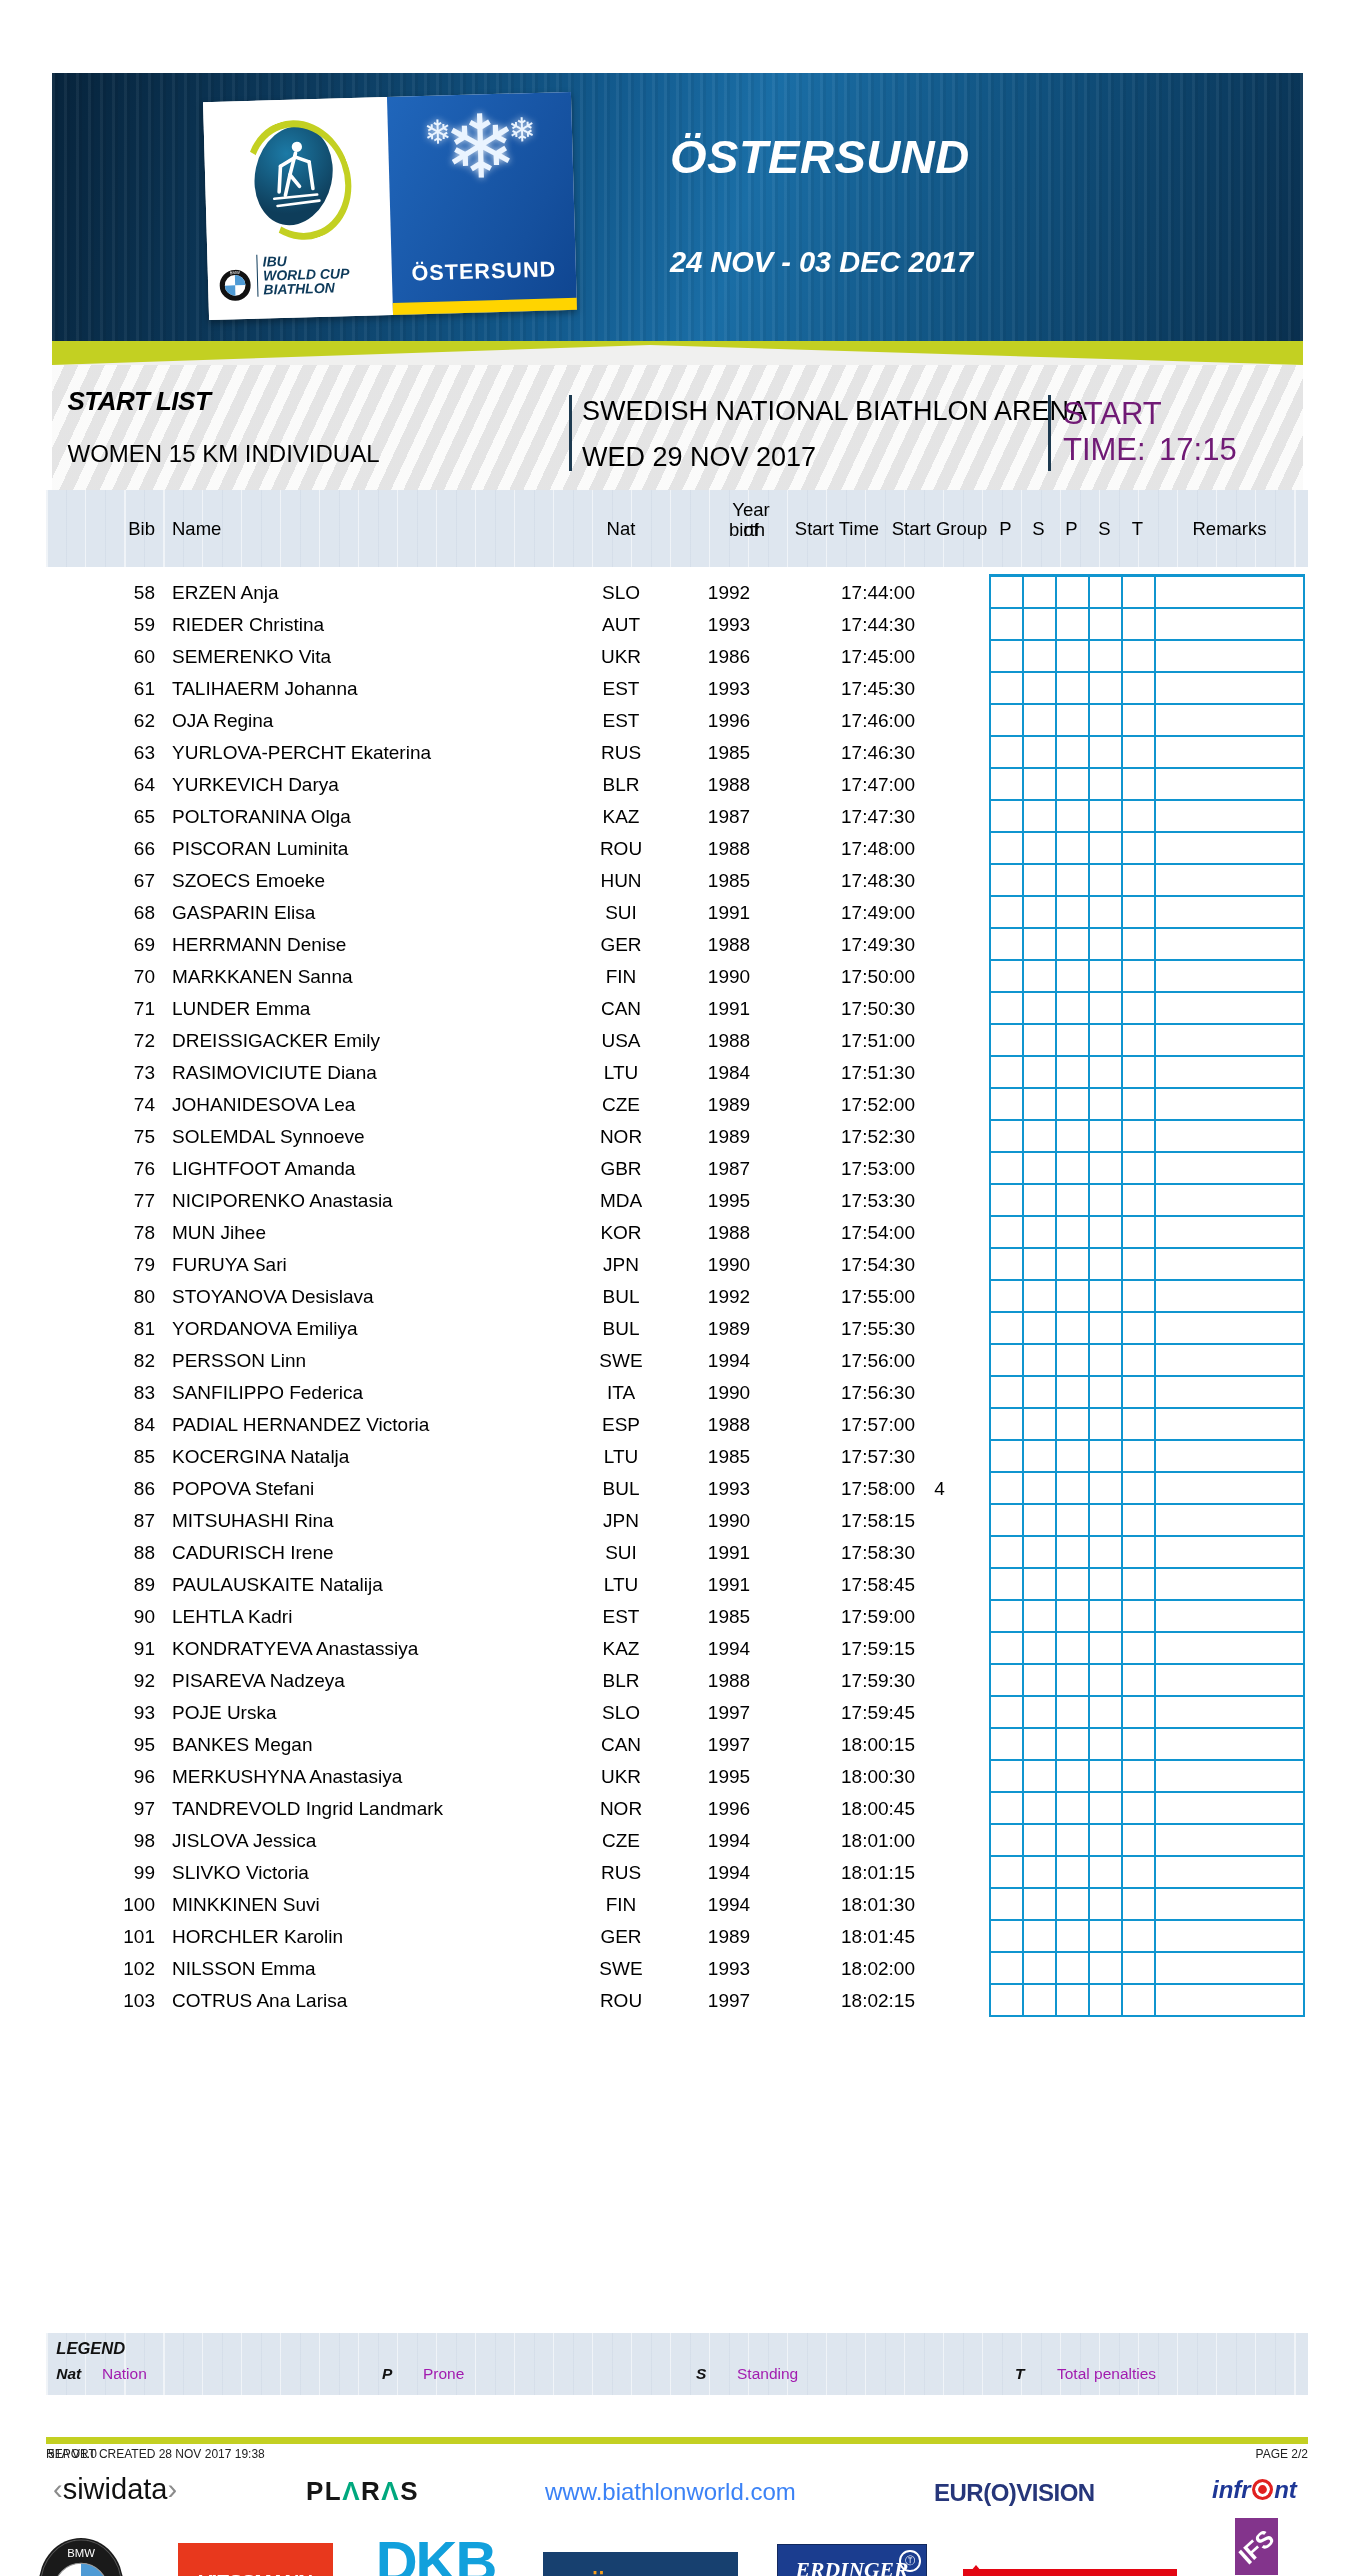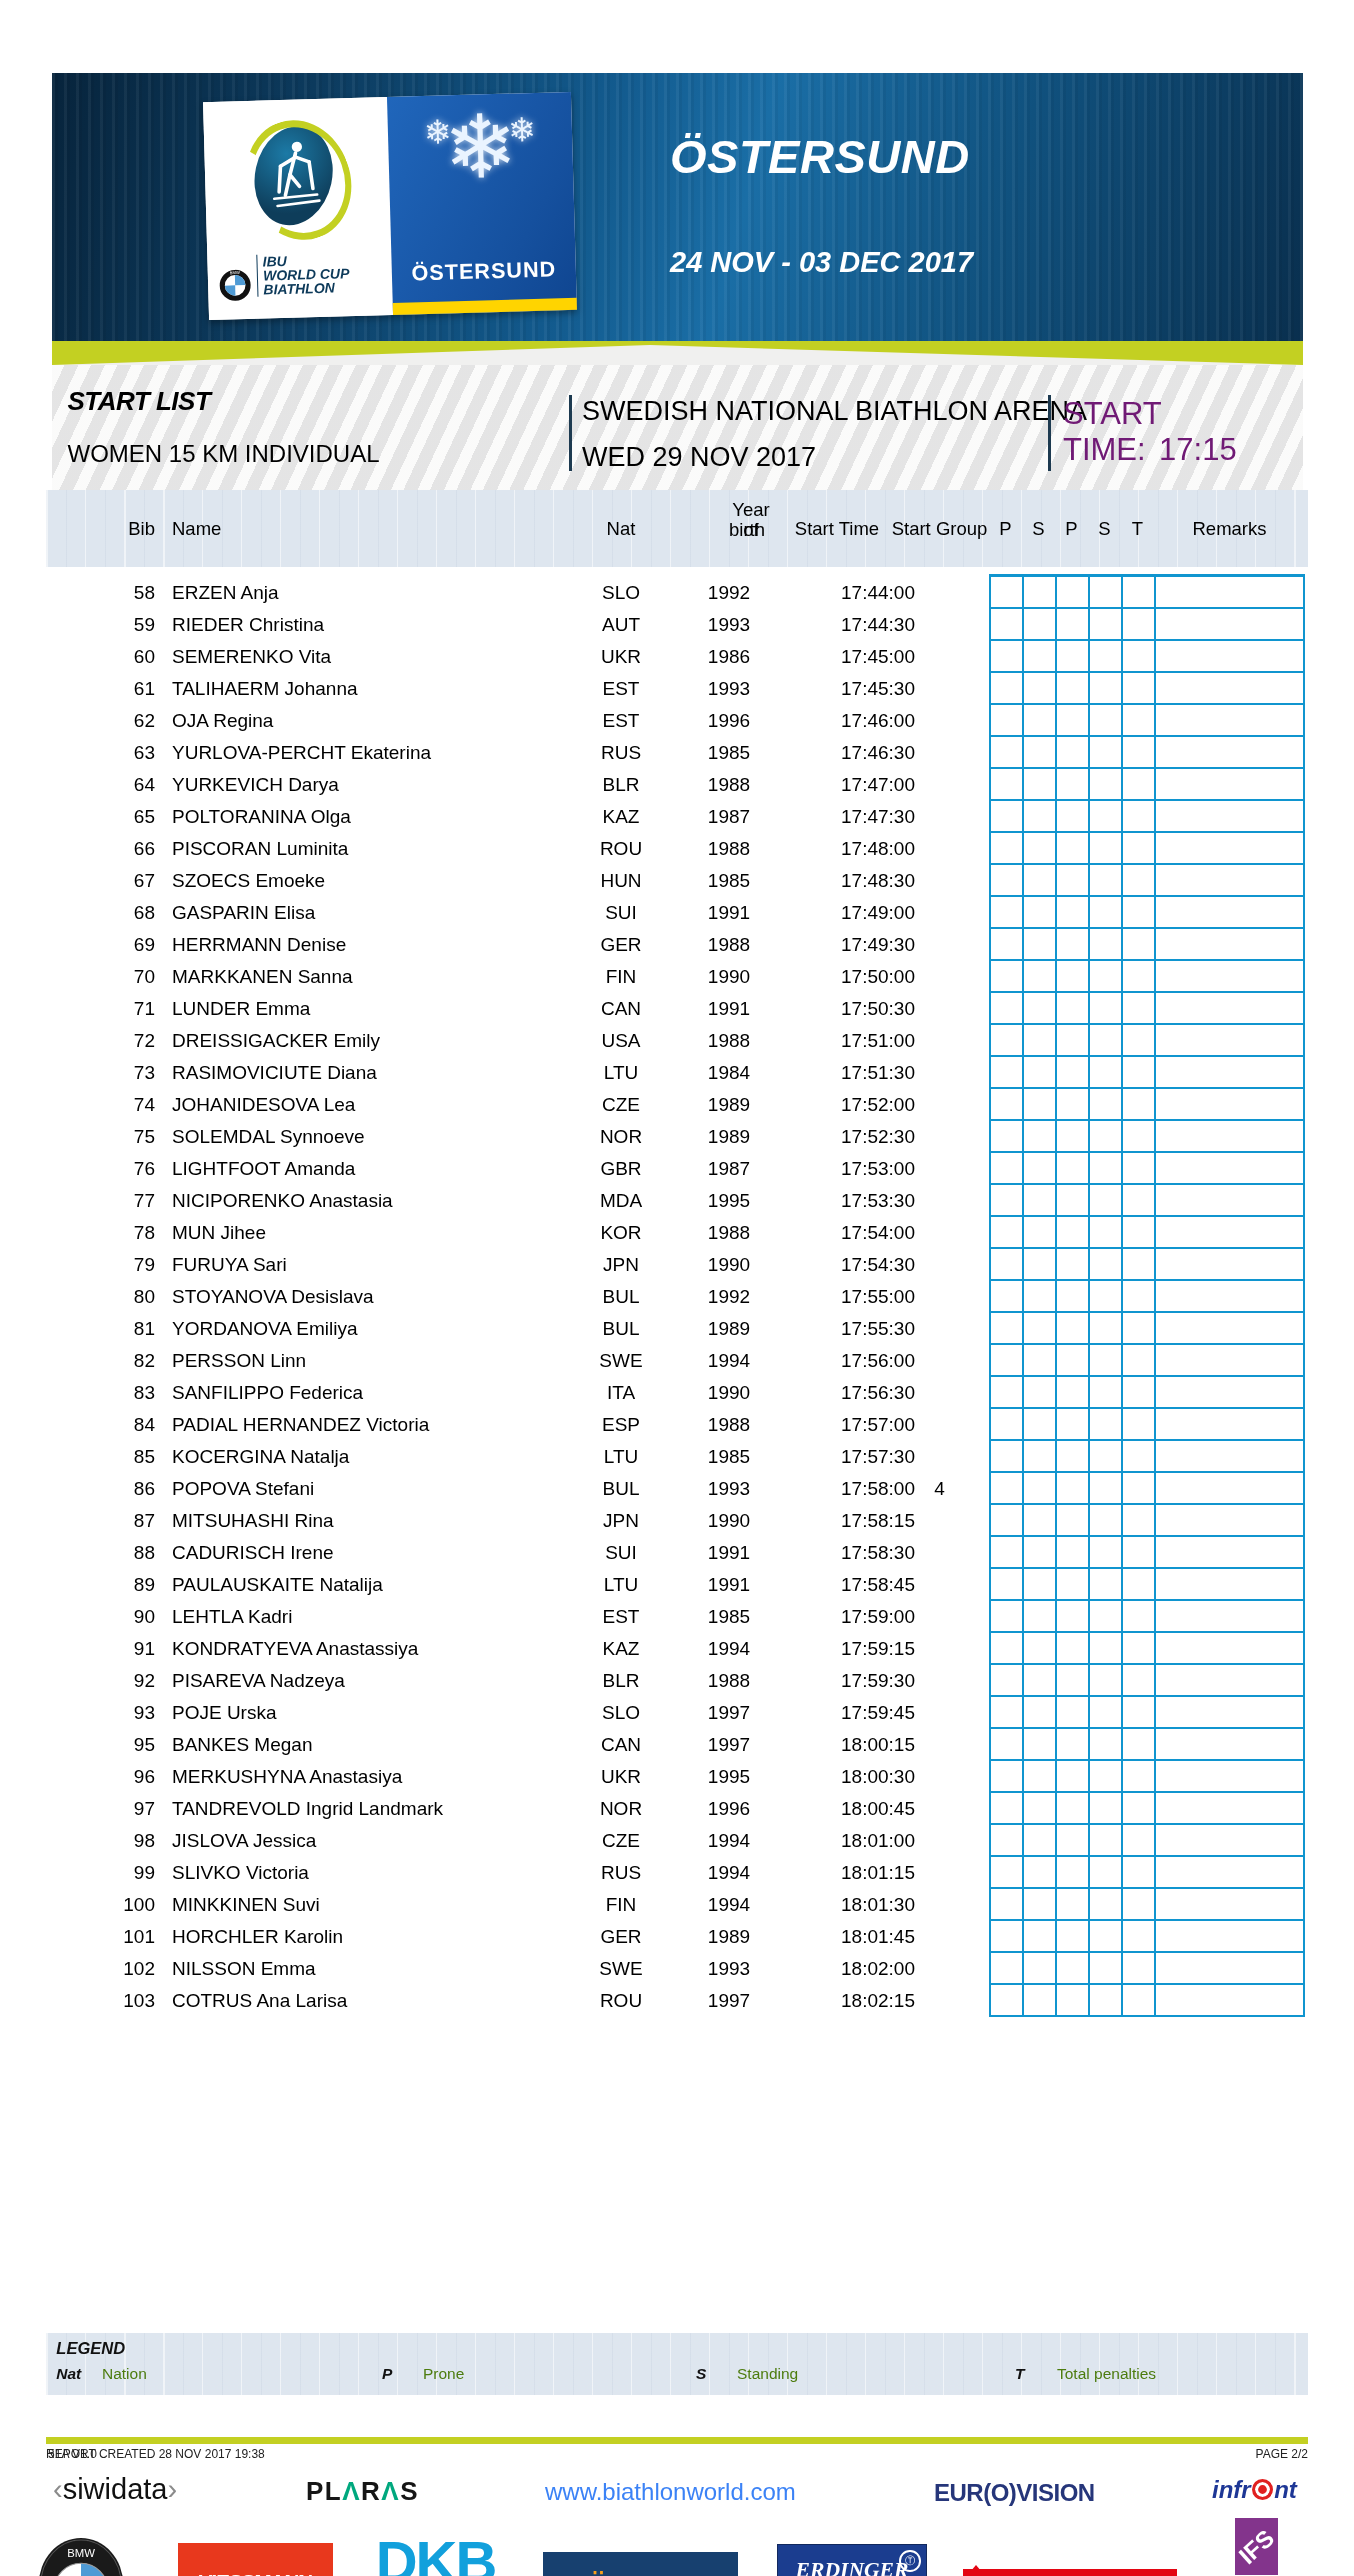--- a/index.html
+++ b/index.html
@@ -65,21 +65,21 @@
   .c-yob{left:639px;width:88px;text-align:center;}
   .c-time{left:751px;width:118px;text-align:right;}
   .c-group{left:837px;width:113px;text-align:center;}
   .rowgrid{position:absolute;left:943px;top:0;width:316px;height:32px;display:flex;border-bottom:2.6px solid #1095cf;box-sizing:border-box;background:#fff;}
   .gc{flex:0 0 33px;border-left:2.1px solid #1095cf;box-sizing:border-box;}
   .gr{flex:1 1 auto;border-left:2.1px solid #1095cf;border-right:2.1px solid #1095cf;box-sizing:border-box;}
   
   .legend{position:absolute;left:46px;top:2333px;width:1262px;height:62px;background:#dee6ef;}
   .legend .lt{position:absolute;left:10.3px;top:6.2px;font-size:16.5px;font-weight:bold;font-style:italic;}
   .legend .k{position:absolute;top:32px;font-size:15.5px;font-weight:bold;font-style:italic;}
-  .legend .d{position:absolute;top:32px;font-size:15.5px;color:#4d7c0f;}
+  .legend .d{position:absolute;top:32px;font-size:15.5px;color:#a21caf;}
   
   .limebar{position:absolute;left:46px;top:2437px;width:1262px;height:6.7px;background:#c3d022;}
   .fline{position:absolute;left:46px;top:2447px;width:1262px;font-size:12px;color:#222;}
   .fl{position:absolute;left:2.1px;} .fc{position:absolute;width:100%;text-align:left;} .fr{position:absolute;right:0;}
   
   .sp{position:absolute;white-space:nowrap;}
   .siwidata{left:53px;top:2473px;font-size:29px;color:#111;}
   .siwidata .ang{color:#8b8b8b;font-weight:normal;}
   .plaras{left:306px;top:2476px;font-size:26px;font-weight:bold;letter-spacing:1.5px;color:#161616;}
   .plaras .grn{color:#00a87e;}

